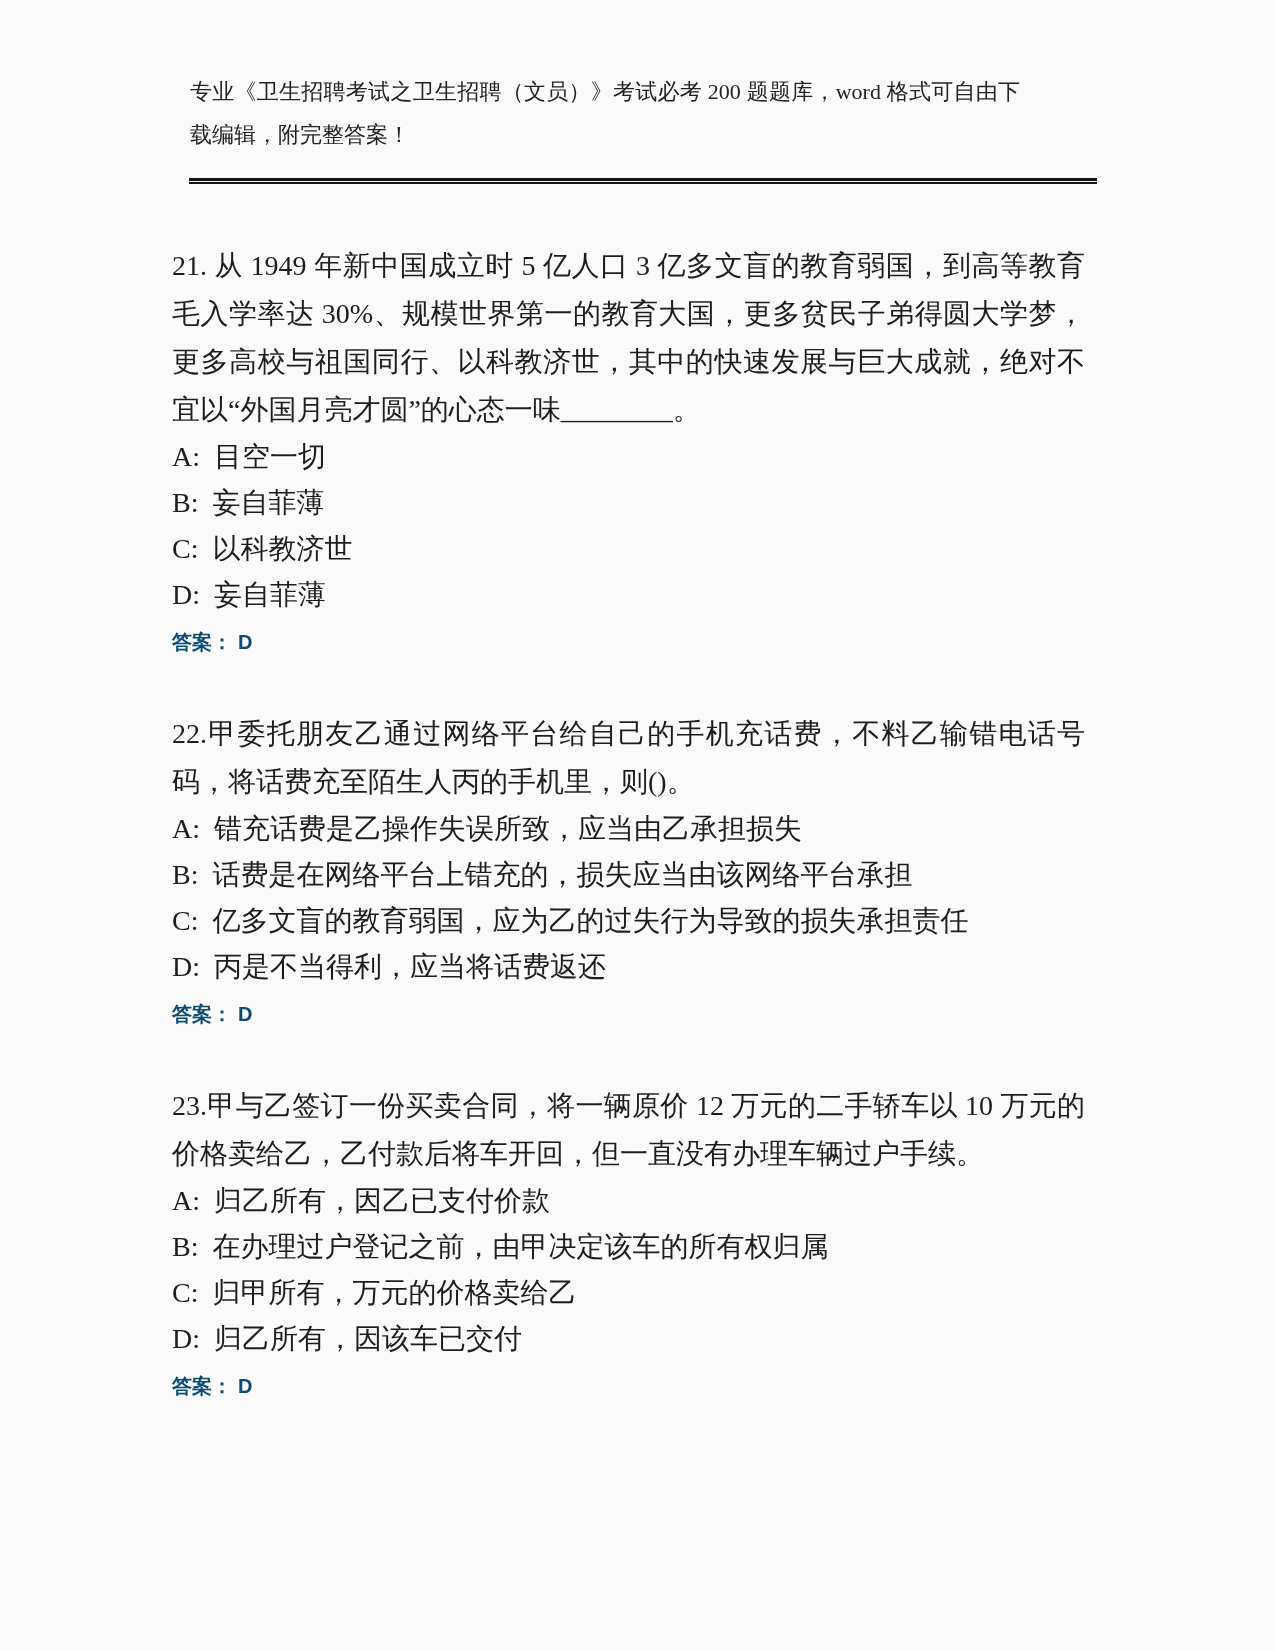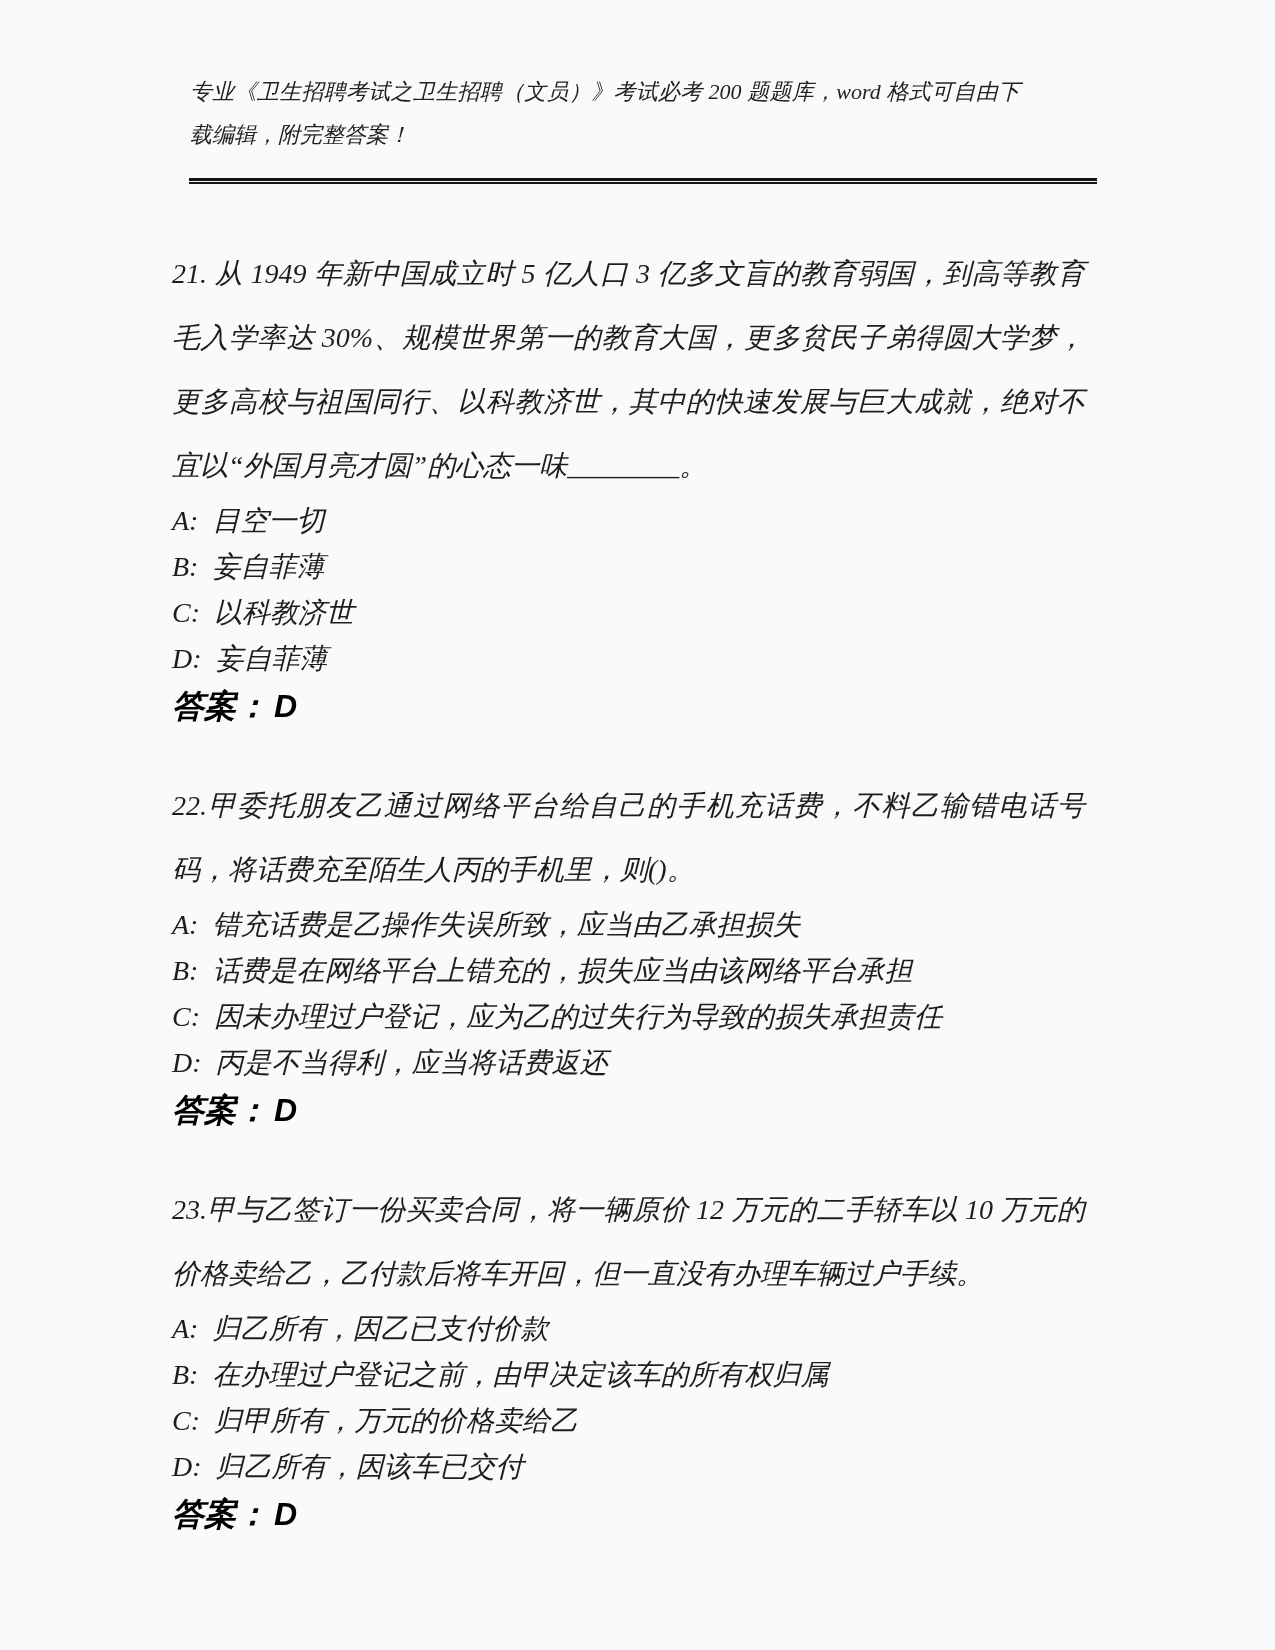--- a/index.html
+++ b/index.html
@@ -9,21 +9,20 @@
     height: 1650px;
     background: #fafafa;
     color: #1d1d1d;
     font-family: "Liberation Serif", "DejaVu Serif", serif;
   }
   .page {
     position: relative;
     width: 1097px;
     height: 1650px;
     overflow: hidden;
-    font-style: italic;
   }
   .header {
     margin: 70px 0 0 190px;
     width: 830px;
     font-size: 22px;
     line-height: 43px;
     text-align: justify;
     color: #222;
   }
   .rule {
@@ -34,39 +33,39 @@
     border-bottom: 2px solid #141414;
   }
   .content {
     margin: 58px 0 0 172px;
     width: 913px;
   }
   .qblock { margin: 0; }
   .qtext {
     margin: 0;
     font-size: 28px;
-    line-height: 64px;
+    line-height: 48px;
     text-align: justify;
     color: #1d1d1d;
   }
   .option {
     display: flex;
     align-items: baseline;
     gap: 14px;
     font-size: 28px;
     line-height: 46px;
     white-space: nowrap;
   }
   .opt-label { flex: 0 0 auto; }
   .answer {
     font-family: "Liberation Sans", "DejaVu Sans", sans-serif;
     font-weight: bold;
-    font-size: 32px;
+    font-size: 20px;
     line-height: 48px;
-    color: #000000;
+    color: #0c4a6e;
     margin: 0 0 44px 0;
   }
   .answer .answer-value { margin-left: 6px; }
 </style>
 </head>
 <body>
 
 <div class="page">
 
   <div class="header">专业《卫生招聘考试之卫生招聘（文员）》考试必考 200 题题库，word 格式可自由下载编辑，附完整答案！</div>
@@ -103,21 +102,21 @@
       <div class="option">
         <span class="opt-label">A:</span>
         <span class="opt-text">错充话费是乙操作失误所致，应当由乙承担损失</span>
       </div>
       <div class="option">
         <span class="opt-label">B:</span>
         <span class="opt-text">话费是在网络平台上错充的，损失应当由该网络平台承担</span>
       </div>
       <div class="option">
         <span class="opt-label">C:</span>
-        <span class="opt-text">因未办理过户登记，应为乙的过失行为导致的损失承担责任</span>
+        <span class="opt-text">亿多文盲的教育弱国，应为乙的过失行为导致的损失承担责任</span>
       </div>
       <div class="option">
         <span class="opt-label">D:</span>
         <span class="opt-text">丙是不当得利，应当将话费返还</span>
       </div>
       <div class="answer">
         <span class="answer-label">答案：</span><span class="answer-value">D</span>
       </div>
     </section>
 

